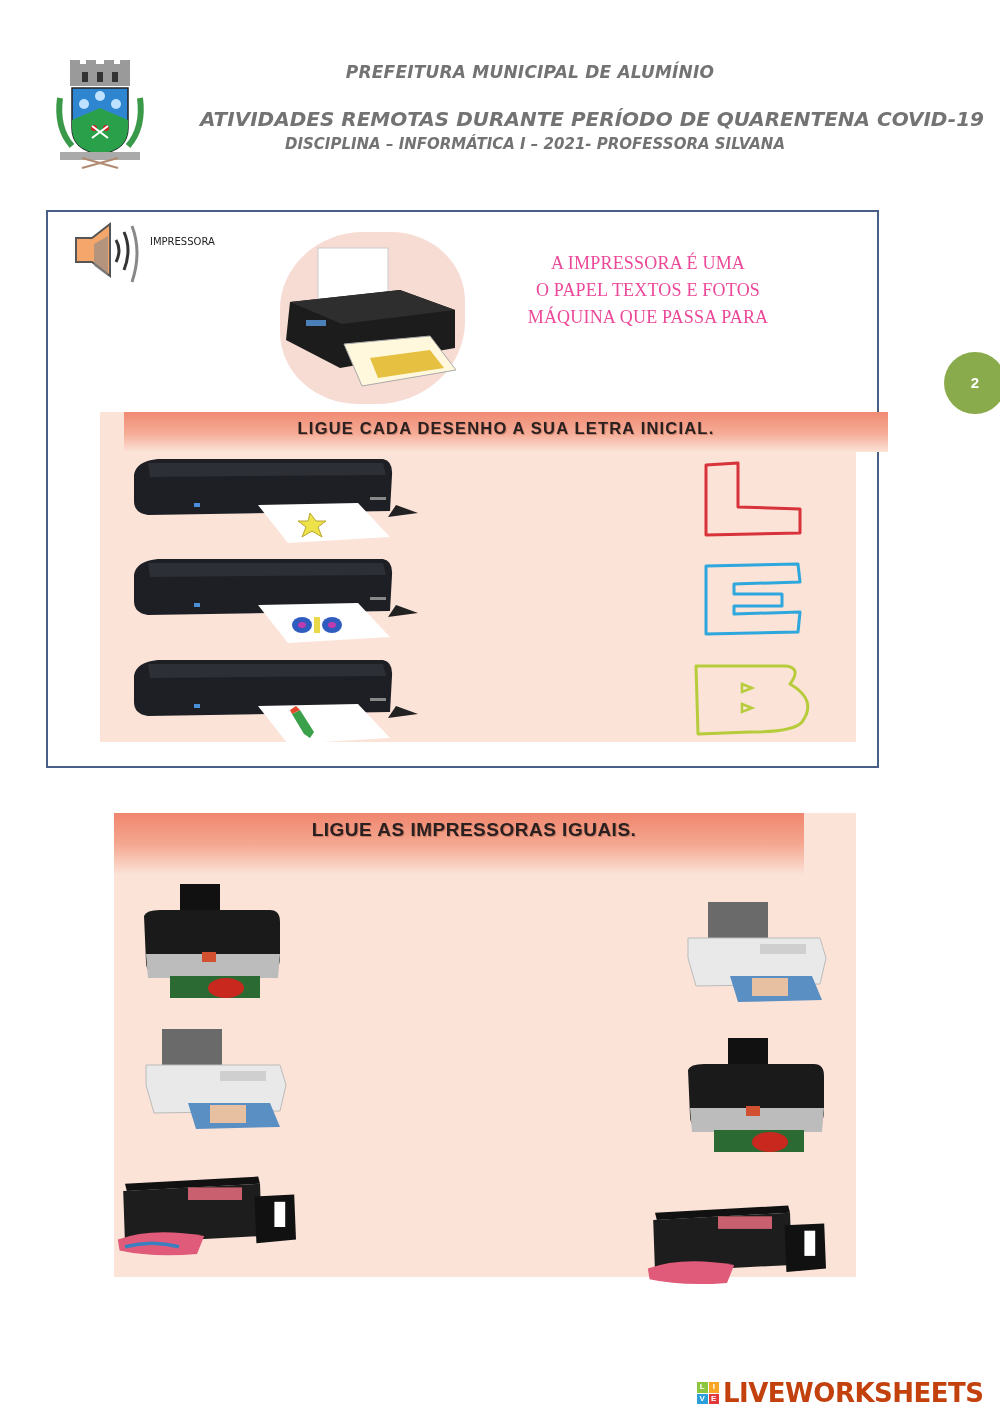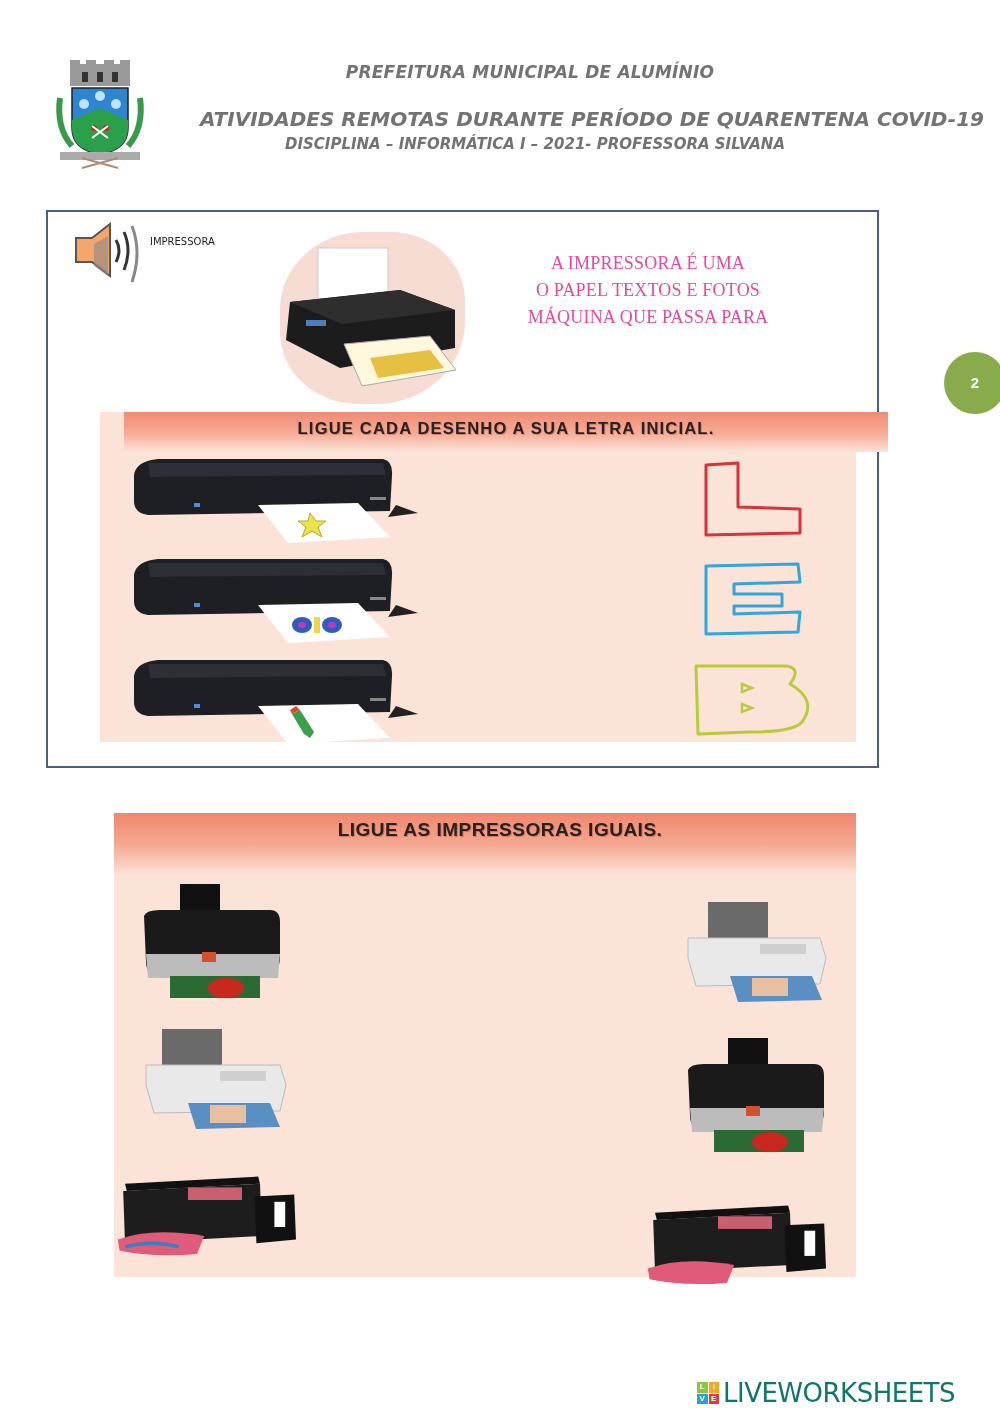--- a/index.html
+++ b/index.html
@@ -27,33 +27,33 @@
   .panel1 { left:100px; top:412px; width:756px; height:330px; background:#fbe3d8; }
   .band1 { left:100px; top:412px; width:764px; height:40px;
            background:linear-gradient(to bottom, #f08a72 0%, #f6ad98 55%, #fbe3d8 100%);margin-left:24px; }
   .band1 .t { position:absolute; left:0; right:0; top:7px; text-align:center; font-weight:bold; font-size:16.5px;
               letter-spacing:1.2px; color:#2b2020; text-shadow:1px 1px 0 rgba(120,60,40,.35); }
   .printer-row { width:290px; height:90px; }
   .letter { width:130px; height:90px; }
 
   
   .panel2 { left:114px; top:813px; width:742px; height:464px; background:#fbe3d8; }
-  .band2 { left:114px; top:813px; width:742px; height:62px;
+  .band2 { left:114px; top:813px; width:690px; height:62px;
            background:linear-gradient(to bottom, #f0866e 0%, #f5a790 50%, #fbe3d8 100%); }
   .band2 .t { position:absolute; left:0; right:0; top:6px; text-align:center; font-weight:bold; font-size:19px;
               letter-spacing:0.5px; color:#2b2020; text-shadow:1px 1px 0 rgba(120,60,40,.35); padding-left:30px; }
   .pimg { width:180px; height:120px; }
 
   .page-badge { left:944px; top:352px; width:62px; height:62px; border-radius:50%; background:#8aab4c;
                 color:#fff; font-weight:bold; font-size:15px; text-align:center; line-height:62px; }
 
   .lw { left:697px; top:1378px; height:30px; display:flex; align-items:center; gap:4px; }
   .lw-logo { width:22px; height:22px; display:grid; grid-template-columns:1fr 1fr; gap:1px; }
   .lw-logo span { font-size:8px; font-weight:bold; color:#fff; text-align:center; line-height:10.5px; }
-  .lw-text { font-family:"DejaVu Sans", sans-serif; font-weight:normal; font-size:26px; color:#0f766e; letter-spacing:-0.5px; }
+  .lw-text { font-family:"DejaVu Sans", sans-serif; font-weight:bold; font-size:26px; color:#c2410c; letter-spacing:-0.5px; }
 </style>
 </head>
 <body>
 
 <svg class="abs crest" viewBox="0 0 96 112">
   <rect x="18" y="6" width="60" height="22" fill="#9a9a9a"></rect>
   <rect x="18" y="2" width="10" height="8" fill="#9a9a9a"></rect>
     <rect x="34" y="2" width="10" height="8" fill="#9a9a9a"></rect>
   <rect x="52" y="2" width="10" height="8" fill="#9a9a9a"></rect>
     <rect x="68" y="2" width="10" height="8" fill="#9a9a9a"></rect>

